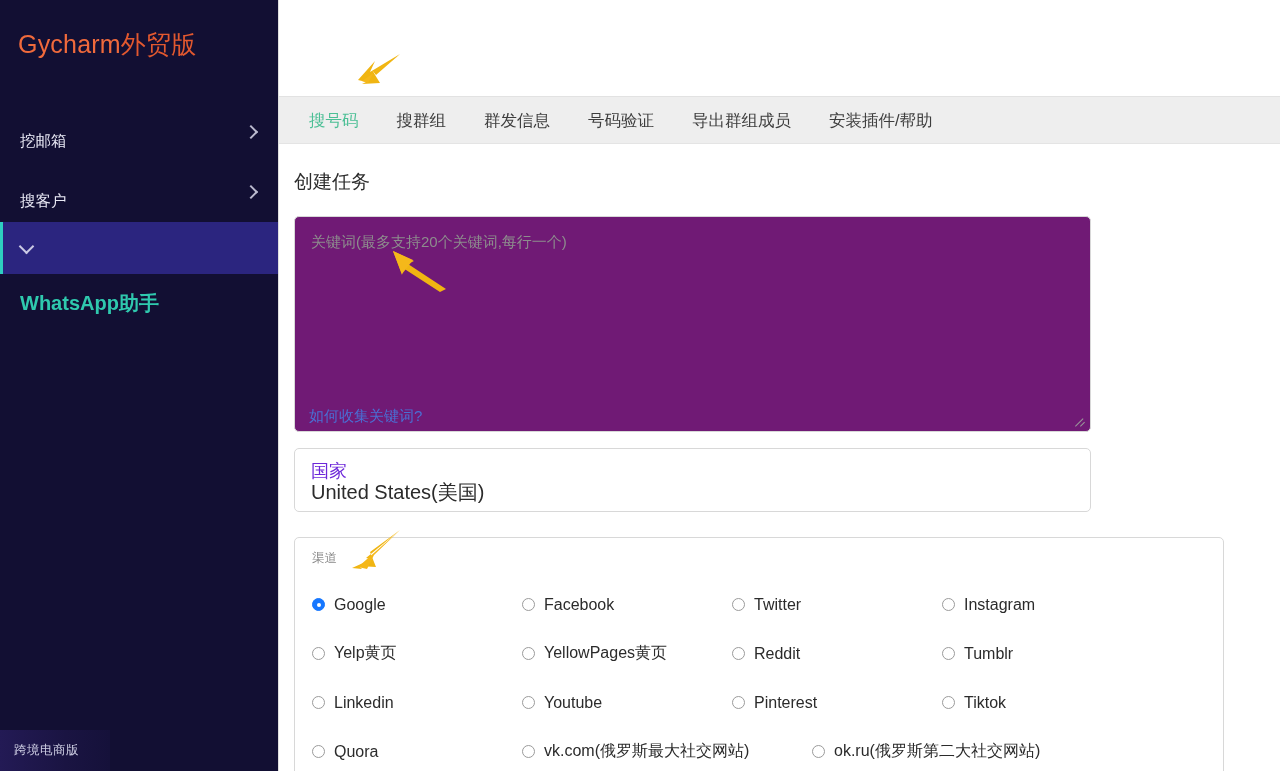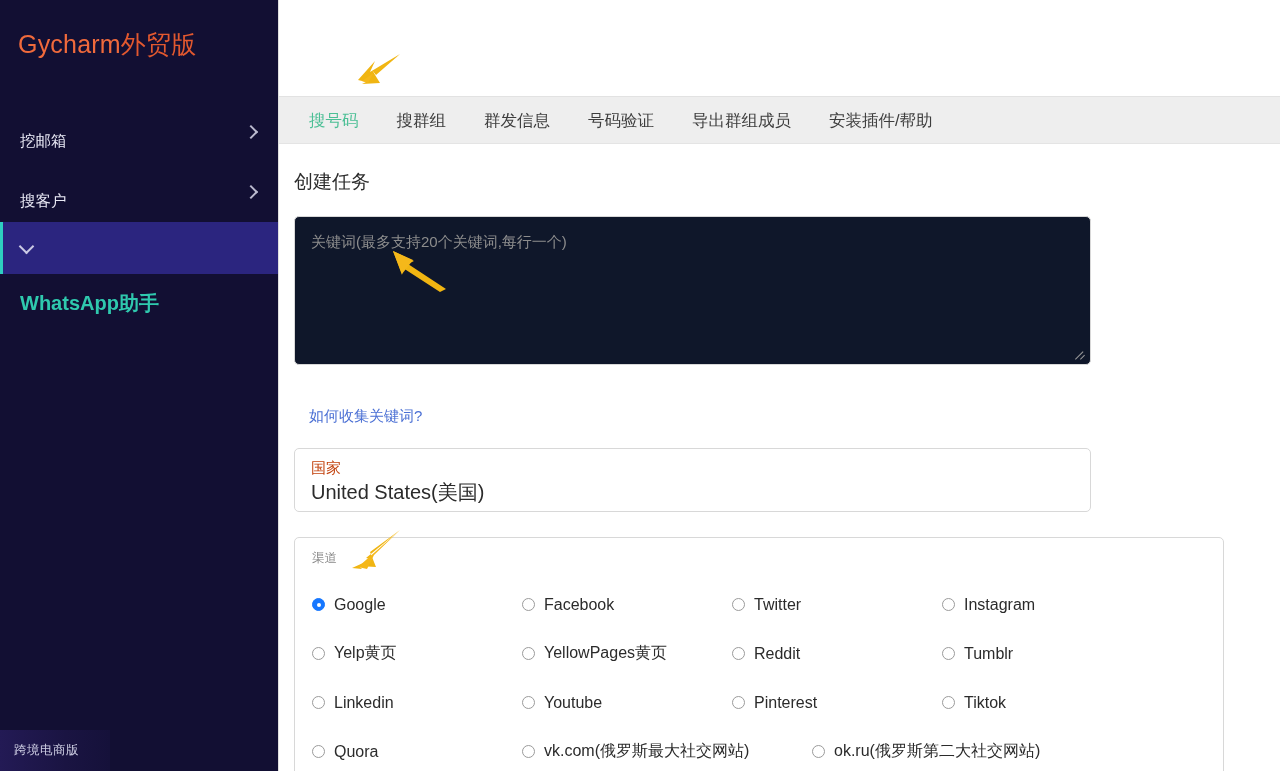--- a/index.html
+++ b/index.html
@@ -125,24 +125,24 @@
     padding: 0 0 0 16px;
   }
   #page-title {
     position: absolute; left: 15px; top: 25px;
     font-size: 19px; color: #2b2b2b;
   }
 
   
   #kw-box {
     position: absolute; left: 15px; top: 72px;
-    width: 797px; height: 149px;
+    width: 797px; height: 216px;
     border: 1px solid #d8d8d8;
     border-radius: 5px;
-    background: #0f172a;
+    background: #701a75;
   }
   #kw-placeholder {
     position: absolute; left: 16px; top: 16px;
     font-size: 15px; color: #8d8d8d;
     white-space: nowrap;
   }
   #kw-resize {
     position: absolute; right: 3px; bottom: 3px;
     width: 13px; height: 13px;
   }
@@ -163,21 +163,21 @@
   
   #country-box {
     position: absolute; left: 15px; top: 304px;
     width: 797px; height: 64px;
     border: 1px solid #d8d8d8;
     border-radius: 5px;
     background: #fff;
   }
   #country-label {
     position: absolute; left: 16px; top: 10px;
-    font-size: 15px; color: #c2410c;
+    font-size: 18px; color: #6d28d9;
   }
   #country-value {
     position: absolute; left: 16px; top: 30px;
     font-size: 20px; color: #2b2b2b;
   }
 
   
   #channel-box {
     position: absolute; left: 15px; top: 393px;
     width: 930px; height: 245px;

